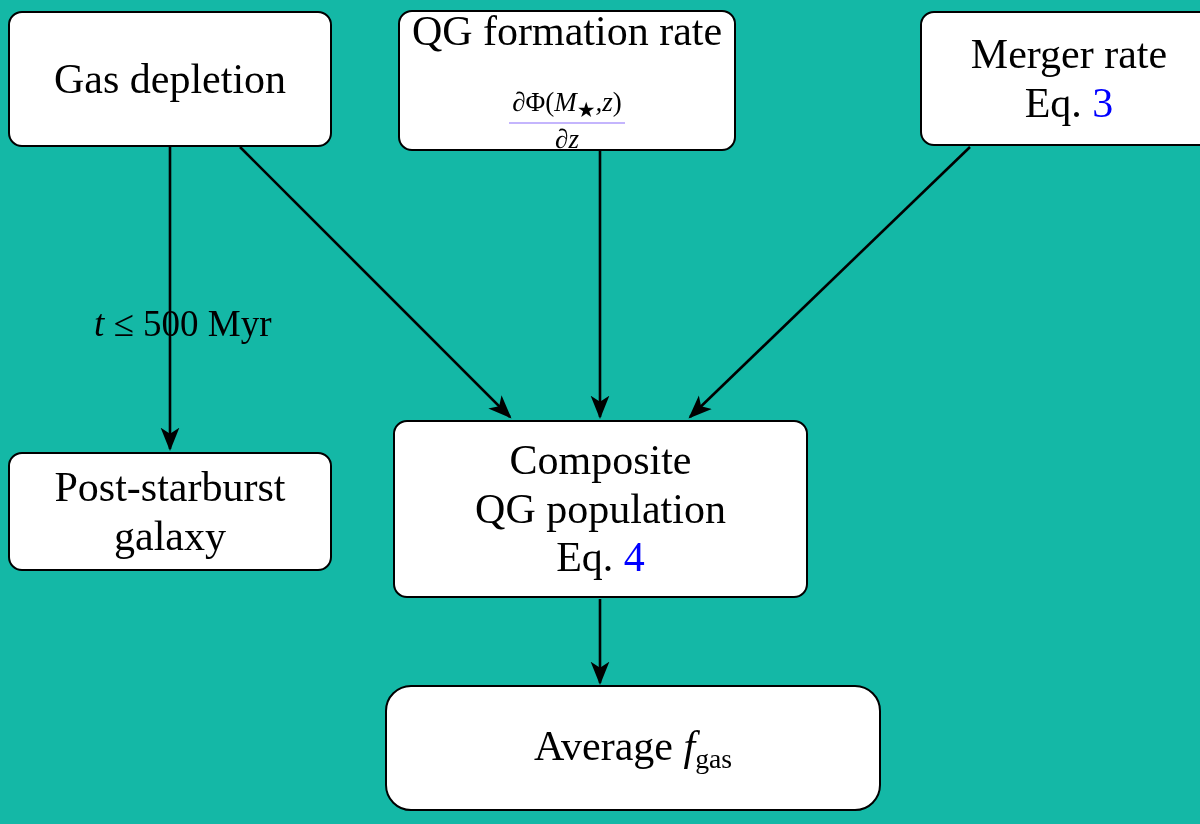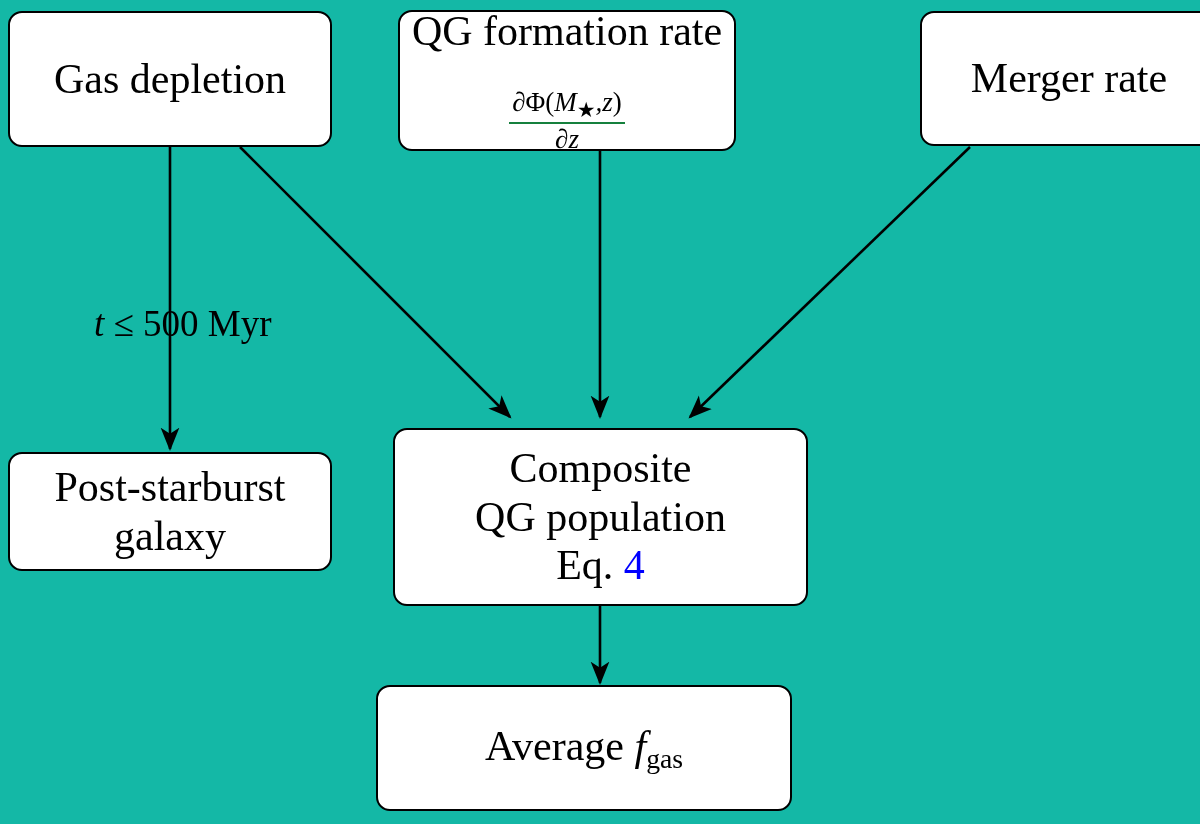--- a/index.html
+++ b/index.html
@@ -42,21 +42,21 @@
   .frac {
     display: inline-flex;
     flex-direction: column;
     align-items: center;
     font-size: 27px;
     line-height: 1.05;
     margin-top: 2px;
   }
   .frac .num {
     padding: 0 3px 1px 3px;
-    border-bottom: 2px solid #15803d;
+    border-bottom: 2px solid #c4b5fd;
     white-space: nowrap;
     margin-top: 30px;
   }
   .frac .den {
     padding-top: 1px;
     white-space: nowrap;
   }
   .sub {
     font-size: 0.66em;
     vertical-align: -0.28em;
@@ -116,41 +116,45 @@
   <div class="node" style="left:398px; top:10px; width:338px; height:141px;">
     <span class="line t42">QG formation rate</span>
     <span class="frac">
       <span class="num italic"><span>∂</span><span style="font-style:normal">Φ</span><span style="font-style:normal">(</span><span>M</span><span class="supstar" style="font-style:normal">★</span><span>,z</span><span style="font-style:normal">)</span></span>
       <span class="den italic"><span>∂</span><span>z</span></span>
     </span>
   </div>
 
   <div class="node" style="left:920px; top:11px; width:298px; height:135px;">
     <span class="line t42">Merger rate</span>
+    <span class="line t42">
+      <span>Eq.</span>
+      <span class="eqnum">3</span>
+    </span>
   </div>
 
   <div class="edge-label" style="left:48px; top:302px;">
     <span class="italic">t</span>
     <span>≤ 500 Myr</span>
   </div>
 
   <div class="node" style="left:8px; top:452px; width:324px; height:119px;">
     <span class="line t42">Post-starburst</span>
     <span class="line t42">galaxy</span>
   </div>
 
-  <div class="node" style="left:393px; top:420px; width:415px; height:178px;margin-top:8px;">
+  <div class="node" style="left:393px; top:420px; width:415px; height:178px;">
     <span class="line t42">Composite</span>
     <span class="line t42">QG population</span>
     <span class="line t42">
       <span>Eq.</span>
       <span class="eqnum">4</span>
     </span>
   </div>
 
-  <div class="node" style="left:376px; top:685px; width:416px; height:126px;">
+  <div class="node" style="left:385px; top:685px; width:496px; height:126px;border-radius:26px;">
     <span class="line t42">
       <span>Average</span>
       <span class="italic">f</span><span class="sub">gas</span>
     </span>
   </div>
 
 </div>
 
 </body></html>

